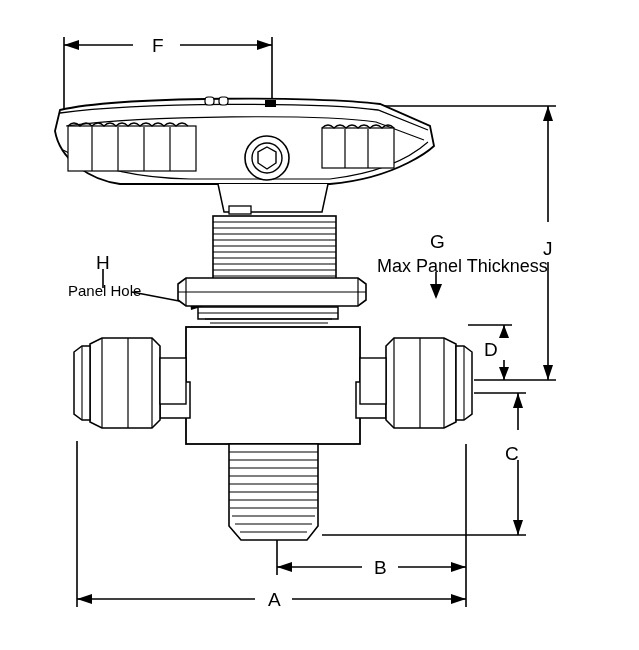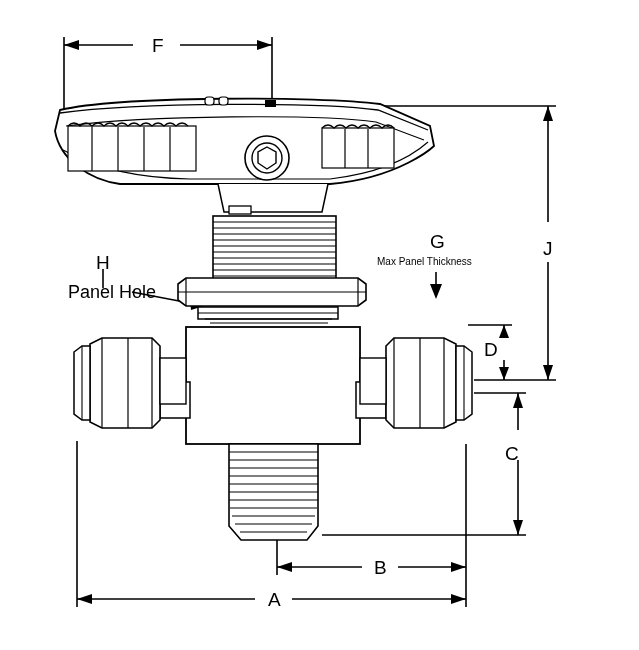--- a/index.html
+++ b/index.html
@@ -227,17 +227,17 @@
   <div class="dim-label" style="left:430px; top:232px; font-size:19px;">G</div>
 
   <div class="dim-label" style="left:484px; top:340px; font-size:19px;">D</div>
 
   <div class="dim-label" style="left:505px; top:444px; font-size:19px;">C</div>
 
   <div class="dim-label" style="left:374px; top:558px; font-size:19px;">B</div>
 
   <div class="dim-label" style="left:268px; top:590px; font-size:19px;">A</div>
 
-  <div class="dim-label" style="left:68px; top:283px; font-size:18px;">Panel Hole</div>
-
-  <div class="dim-label" style="left:377px; top:257px; font-size:10px;">Max Panel Thickness</div>
+  <div class="dim-label" style="left:68px; top:283px; font-size:15px;">Panel Hole</div>
+
+  <div class="dim-label" style="left:377px; top:257px; font-size:18px;">Max Panel Thickness</div>
 
 </div>
 
 </body></html>

